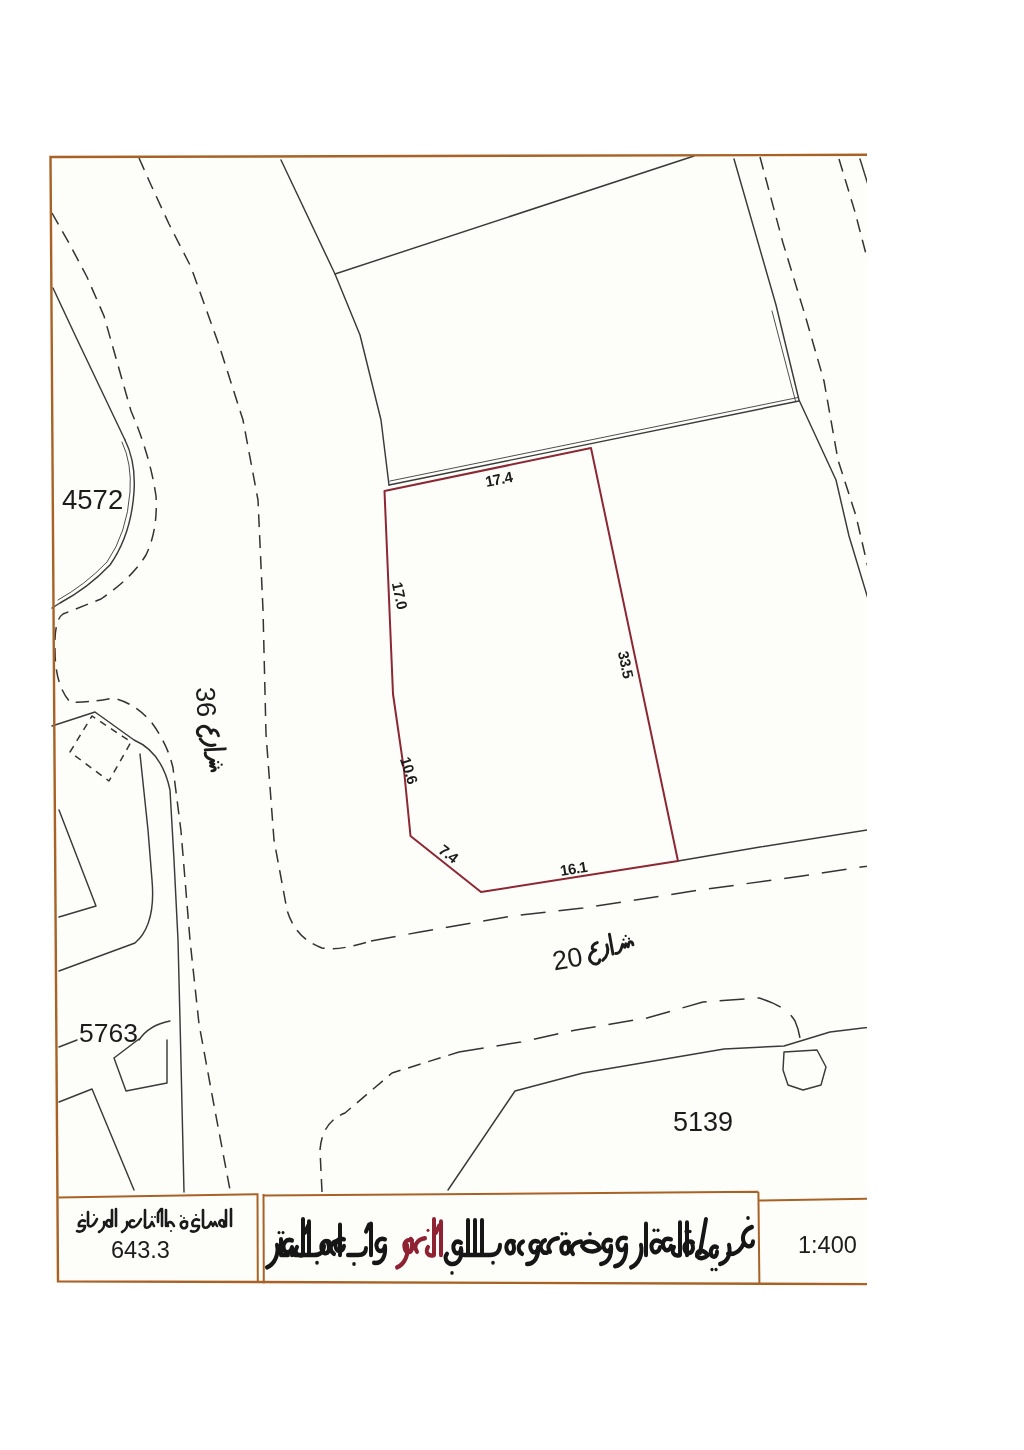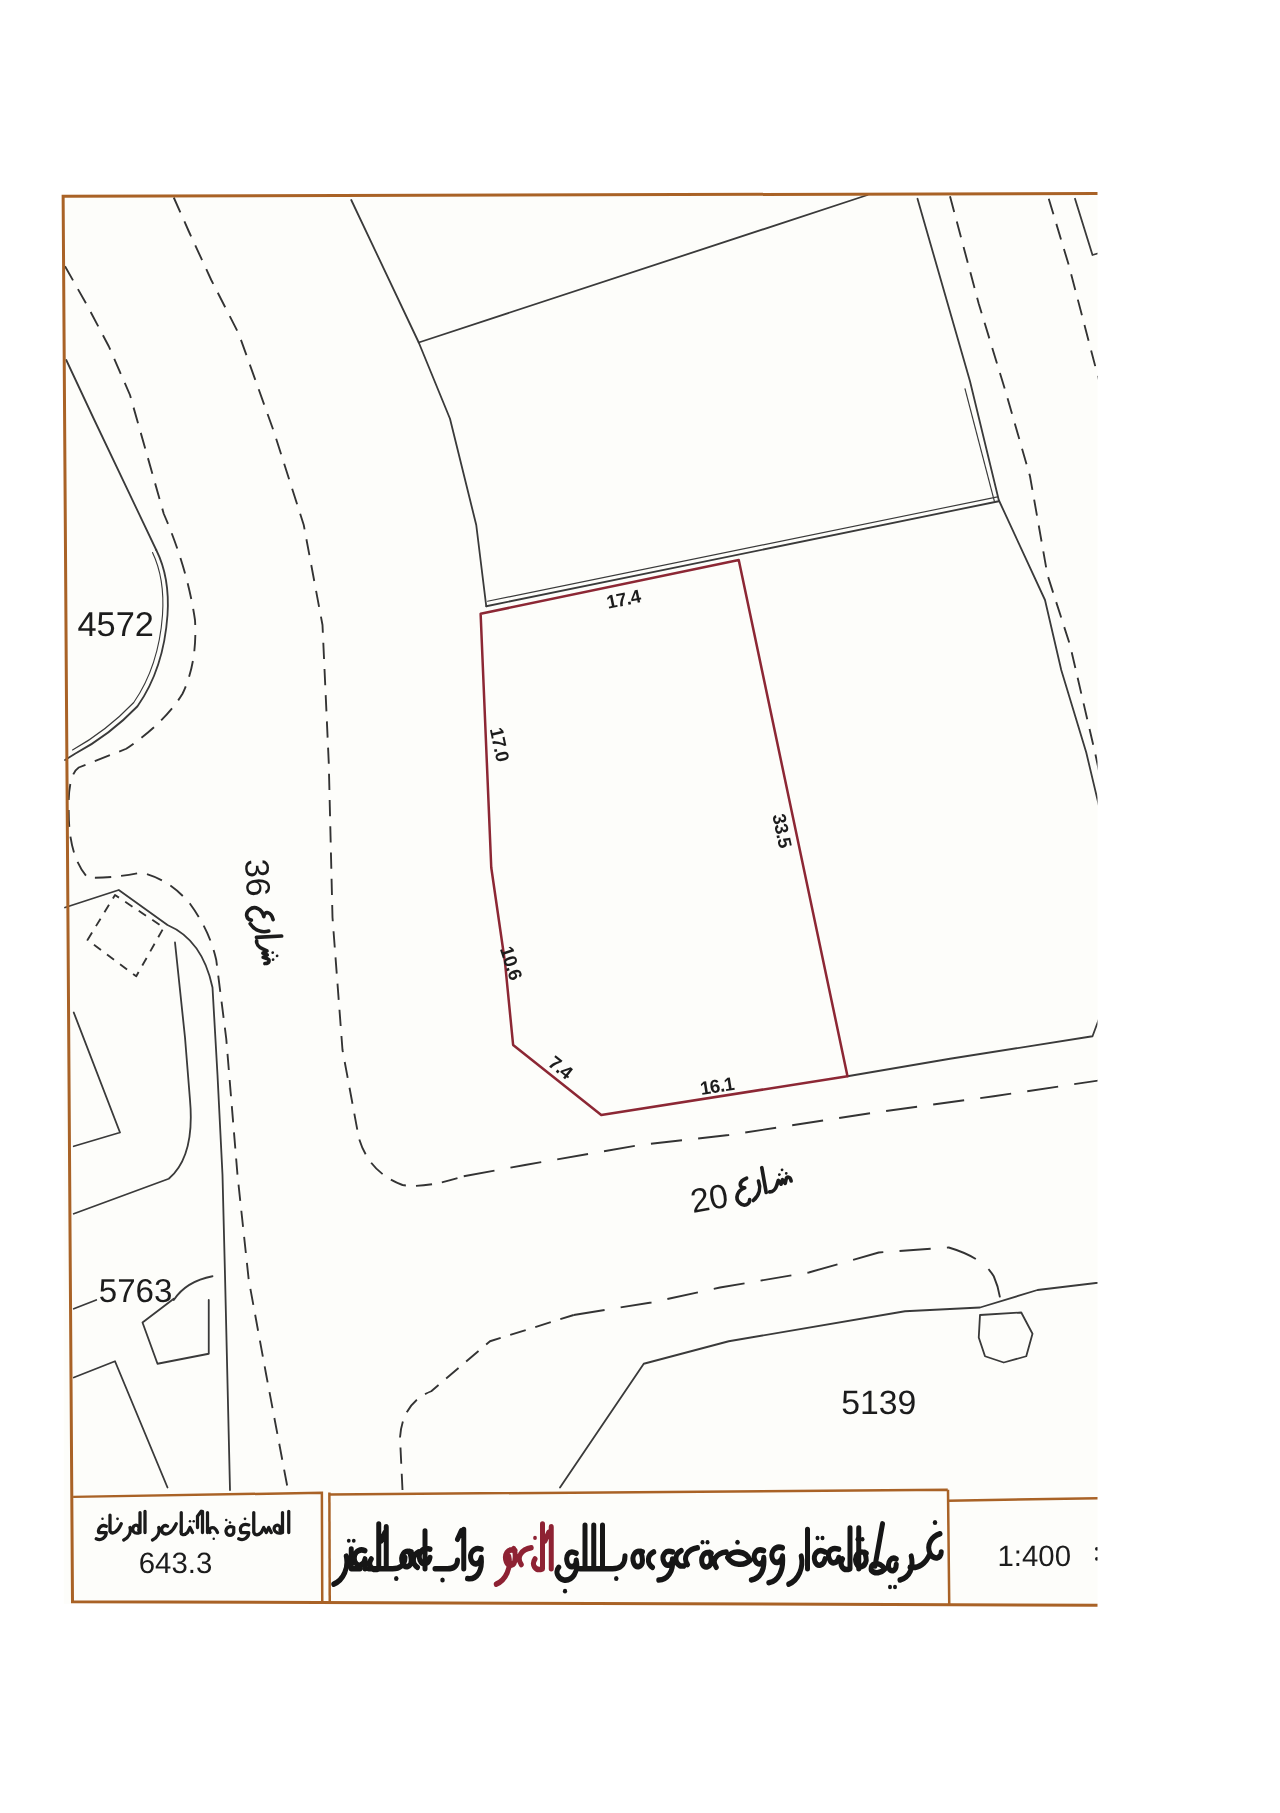--- a/index.html
+++ b/index.html
@@ -1,16 +1,16 @@
 <!DOCTYPE html>
 <html><head>
 <meta charset="utf-8">
 <style>
 html,body{margin:0;padding:0;background:#ffffff;}
-#page{width:867px;height:1450px;position:relative;background:#ffffff;overflow:hidden;padding-left:11px;}
+#page{width:867px;height:1450px;position:relative;background:#ffffff;overflow:hidden;}
 svg{position:absolute;top:0;left:0;}
 text{font-family:"Liberation Sans",sans-serif;fill:#1c1c1c;}
 </style>
 </head>
 <body>
 <div id="page">
 <svg width="1024" height="1450" viewBox="0 0 1024 1450">
 
 <rect x="0" y="0" width="1024" height="1450" fill="#ffffff"></rect>
 

